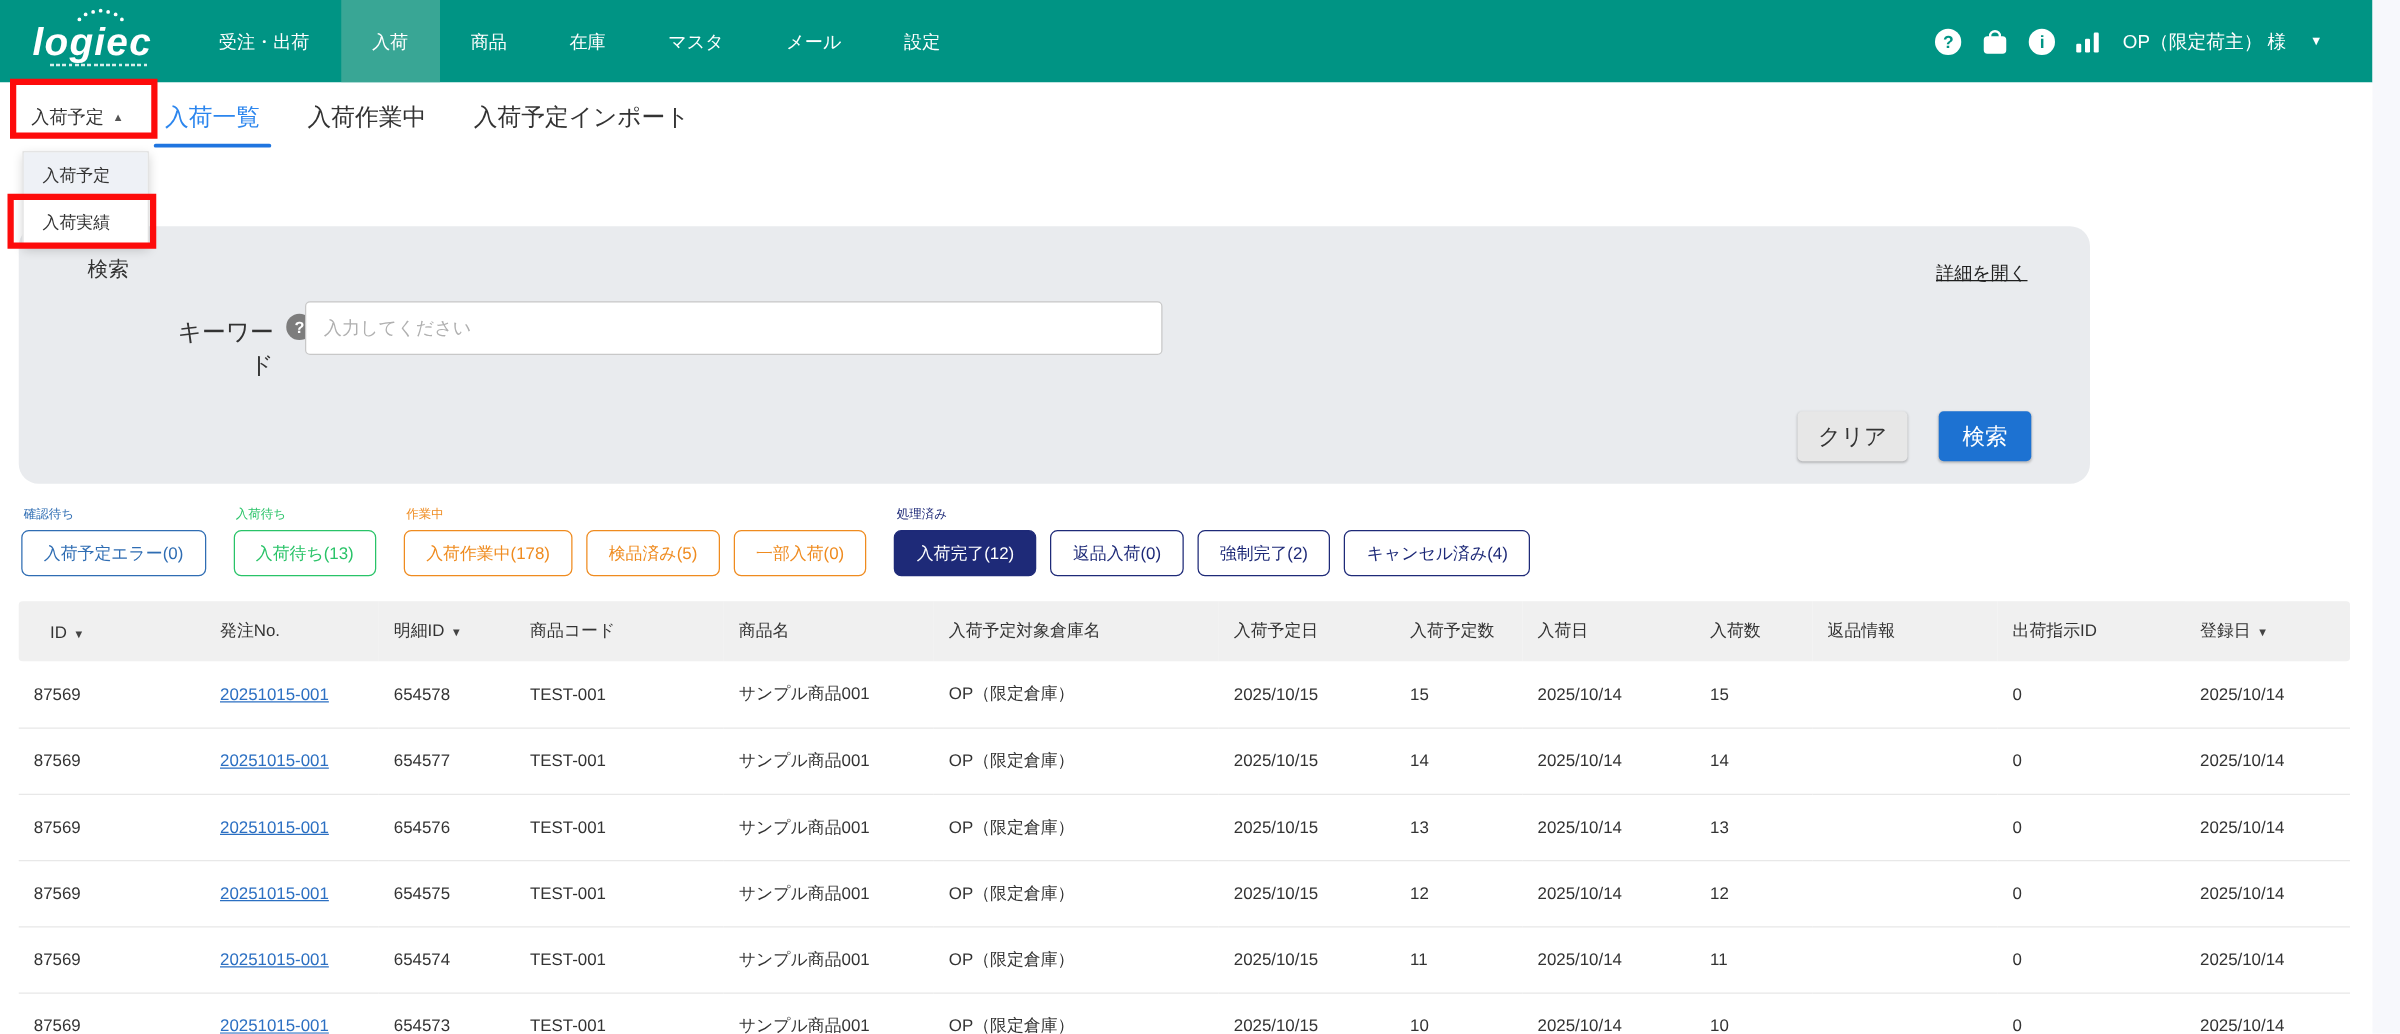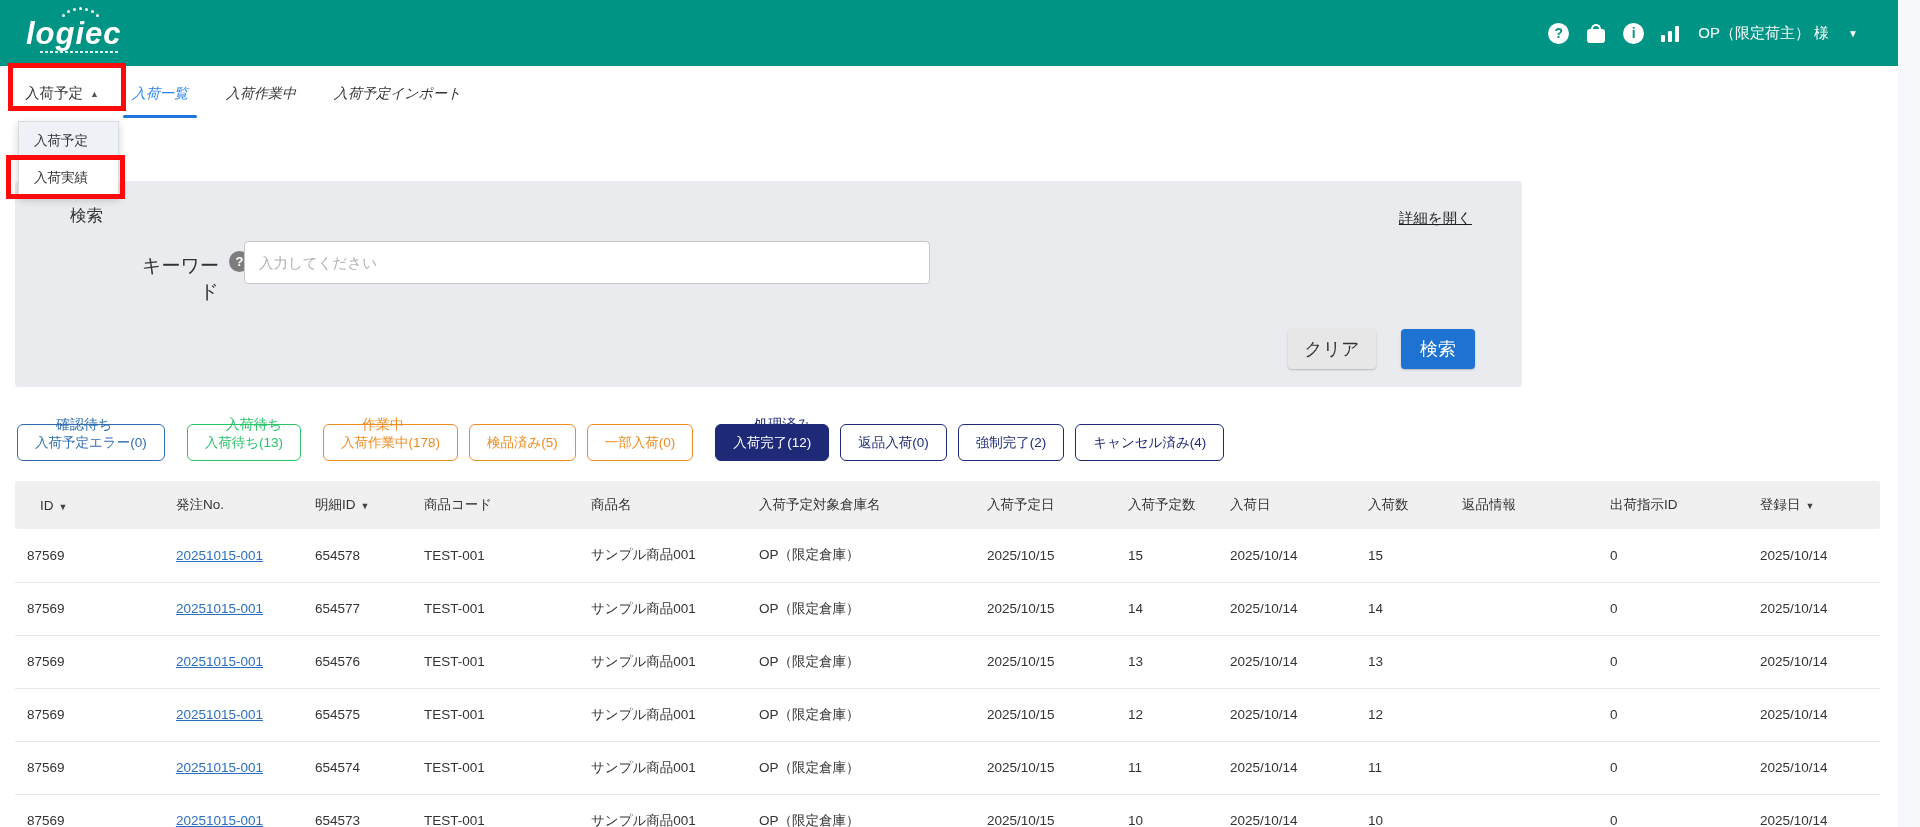--- a/index.html
+++ b/index.html
@@ -40,42 +40,42 @@
   .bars-icon .b1 { height:7px; } .bars-icon .b2 { height:11px; } .bars-icon .b3 { height:16px; }
   .user-label { font-size:15px; white-space:nowrap; }
   .nav-caret { font-size:10px; margin-left:2px; }
 
   
   .subnav { position:absolute; top:66px; left:0; width:1898px; height:55px; background:#fff;
     display:flex; align-items:stretch; padding-left:25px; }
   .menu-trigger { display:flex; align-items:center; gap:7px; font-size:14.5px; color:#333;
     margin-right:30px; cursor:pointer; white-space:nowrap; }
   .menu-trigger .caret-up { font-size:9px; color:#555; }
-  .tab { position:relative; display:flex; align-items:center; font-size:14px; color:#333;
-    margin-right:32px; cursor:pointer; white-space:nowrap; padding:0 3px;font-style:italic; }
+  .tab { position:relative; display:flex; align-items:center; font-size:19px; color:#333;
+    margin-right:32px; cursor:pointer; white-space:nowrap; padding:0 3px; }
   .tab.active { color:#2c86ee; }
   .tab.active::after { content:""; position:absolute; left:-6px; right:-6px; bottom:3px; height:3px;
     background:#1f75e0; border-radius:2px; }
 
   
   .dropdown {
     position:absolute; top:121px; left:18px; width:101px; z-index:40; background:#fff;
     border:1px solid #dcdcdc; box-shadow:0 3px 8px rgba(0,0,0,.18); font-size:13.5px; color:#333;
   }
   .dropdown-item { height:37px; display:flex; align-items:center; padding-left:15px; cursor:pointer; background:#fff; }
   .dropdown-item.highlighted { background:#eef1f6; }
 
   
   .anno { position:absolute; border:5px solid #fd0b0b; z-index:60; pointer-events:none; }
   .anno-1 { left:8px; top:63px; width:118px; height:48px; }
   .anno-2 { left:6px; top:155px; width:119px; height:44px; }
 
   
-  .search-panel { position:absolute; top:181px; left:15px; width:1507px; height:206px;
-    background:#e9ebee; border-radius:4px; }
+  .search-panel { position:absolute; top:181px; left:15px; width:1657px; height:206px;
+    background:#e9ebee; border-radius:16px; }
   .search-title { position:absolute; left:55px; top:24px; font-size:16.5px; color:#333; }
   .detail-link { position:absolute; right:50px; top:28px; font-size:14.5px; color:#1f1f1f;
     text-decoration:underline; cursor:pointer; }
   .keyword-row { position:absolute; left:0; top:60px; width:100%; height:44px; }
   .keyword-label { position:absolute; left:114px; top:12px; width:90px; font-size:19px; color:#333; text-align:right; }
   .help-icon { position:absolute; left:214px; top:10px; width:21px; height:21px; border-radius:50%;
     background:#7d7d7d; color:#fff; font-size:13px; font-weight:bold;
     display:flex; align-items:center; justify-content:center; cursor:pointer; }
   .keyword-input { position:absolute; left:229px; top:0; width:686px; height:43px;
     border:1px solid #c8c8c8; border-radius:4px; background:#fff; padding:0 14px; font-size:14.5px;
@@ -83,21 +83,21 @@
   .keyword-input::placeholder { color:#b0b0b0; }
   .panel-buttons { position:absolute; right:47px; bottom:18px; display:flex; gap:25px; }
   .btn { height:40px; border:none; border-radius:4px; font-size:18px; font-family:inherit;
     cursor:pointer; box-shadow:0 1px 2px rgba(0,0,0,.22); }
   .btn-clear { width:88px; background:#e7e7e7; color:#333; }
   .btn-search { width:74px; background:#1d72d2; color:#fff; }
 
   
   .filters { position:absolute; top:404px; left:17px; display:flex; gap:22px; }
   .filter-group { position:relative; padding-top:20px; display:flex; gap:11px; }
-  .group-label { position:absolute; left:2px; top:12px; font-size:14px; white-space:nowrap;margin-left:37px; }
+  .group-label { position:absolute; left:2px; top:0; font-size:10px; white-space:nowrap; }
   .chip { height:37px; display:flex; align-items:center; padding:0 17px; border-radius:6px;
     background:#fff; font-size:13.5px; cursor:pointer; white-space:nowrap; border:1.5px solid; }
   .g-blue  { color:#2f6db3; } .g-blue .chip  { color:#2f6db3; border-color:#2f6db3; }
   .g-green { color:#29c368; } .g-green .chip { color:#29c368; border-color:#29c368; }
   .g-orange{ color:#ef8b1f; } .g-orange .chip{ color:#ef8b1f; border-color:#ef8b1f; }
   .g-navy  { color:#1e2a78; } .g-navy .chip  { color:#1e2a78; border-color:#1e2a78; }
   .g-navy .chip.filled { background:#1e2a78; color:#fff; }
 
   
   .table-wrap { position:absolute; top:481px; left:15px; width:1865px; }
@@ -121,20 +121,29 @@
       <span class="logo-text">logiec</span>
       <span class="logo-dot" style="left:62px;top:14px"></span>
       <span class="logo-dot" style="left:67px;top:10px"></span>
       <span class="logo-dot" style="left:73px;top:8px"></span>
       <span class="logo-dot" style="left:79px;top:7px"></span>
       <span class="logo-dot" style="left:85px;top:8px"></span>
       <span class="logo-dot" style="left:91px;top:10px"></span>
       <span class="logo-dot" style="left:96px;top:14px"></span>
       <span class="logo-tagline"></span>
     </div>
+    <nav class="nav-items">
+      <div class="nav-item">受注・出荷</div>
+      <div class="nav-item active">入荷</div>
+      <div class="nav-item">商品</div>
+      <div class="nav-item">在庫</div>
+      <div class="nav-item">マスタ</div>
+      <div class="nav-item">メール</div>
+      <div class="nav-item">設定</div>
+    </nav>
     <div class="nav-right">
       <span class="circle-icon">?</span>
       <span class="bag-icon">
         <span class="bag-handle"></span>
         <span class="bag-body"></span>
       </span>
       <span class="circle-icon">i</span>
       <span class="bars-icon">
         <span class="b1"></span>
         <span class="b2"></span>

